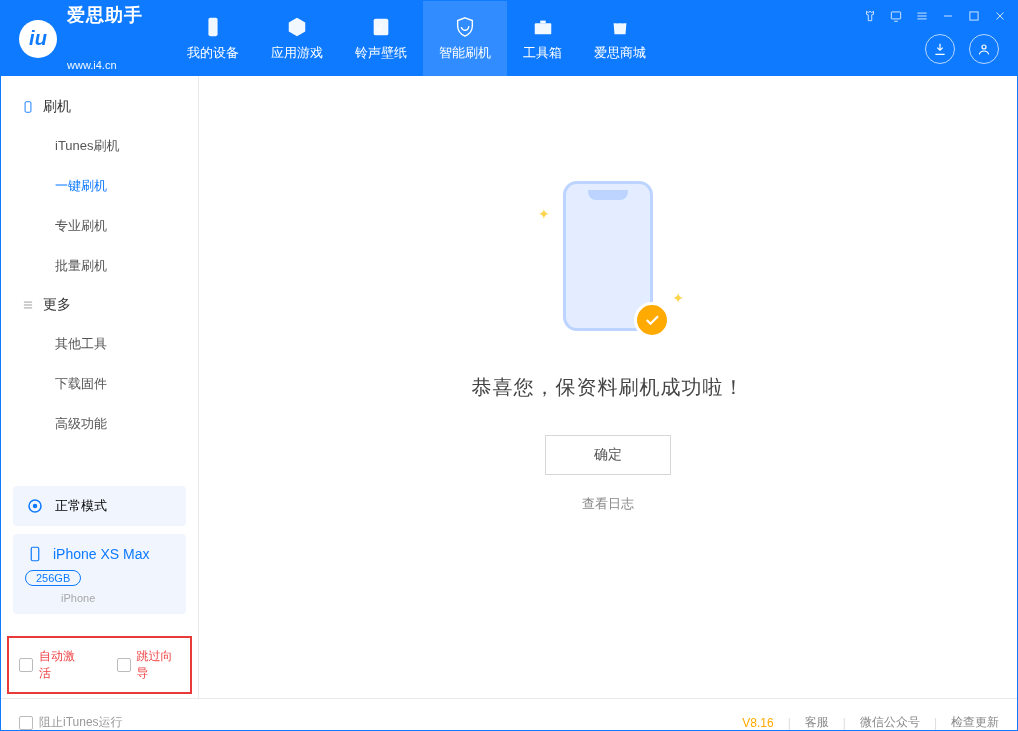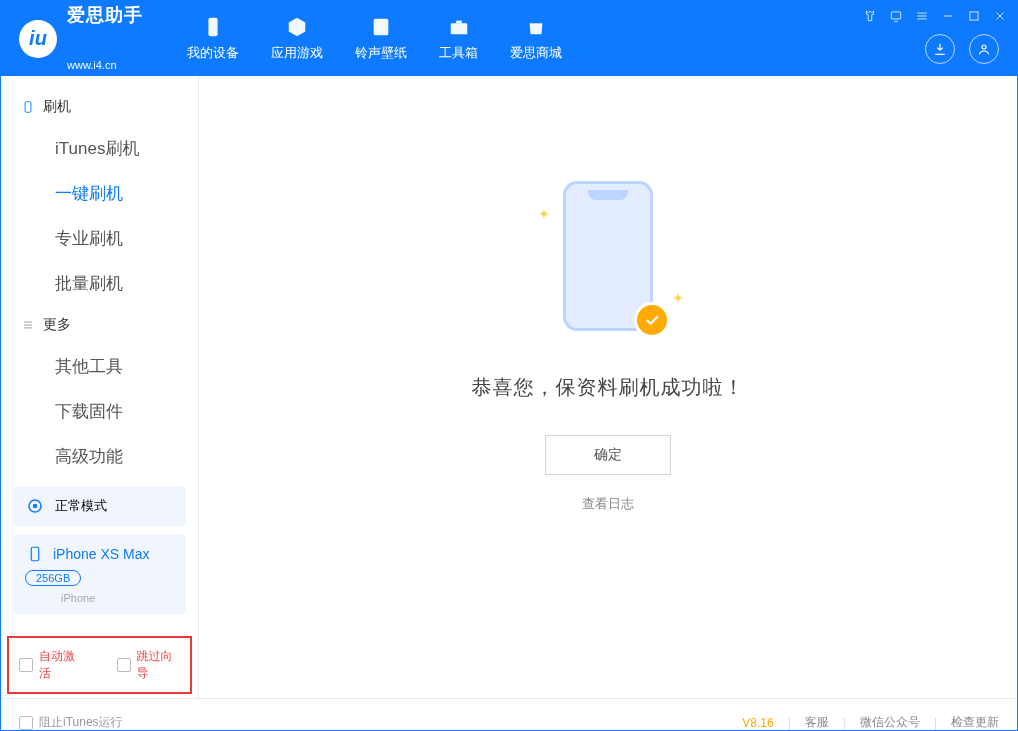--- a/index.html
+++ b/index.html
@@ -27,21 +27,21 @@
 .hr-icon { width: 30px; height: 30px; border: 1.5px solid rgba(255,255,255,.7); border-radius: 50%; display: flex; align-items: center; justify-content: center; cursor: pointer; }
 .hr-icon svg { width: 16px; height: 16px; stroke: #fff; fill: none; stroke-width: 1.8; }
 
 
 .body { display: flex; height: calc(100% - 75px - 32px); }
 .sidebar { width: 198px; border-right: 1px solid #eaeaea; display: flex; flex-direction: column; }
 .side-scroll { flex: 1; overflow: auto; padding-top: 12px; }
 .side-section { }
 .side-head { display: flex; align-items: center; gap: 8px; padding: 10px 20px; font-size: 14px; color: #333; font-weight: 500; }
 .side-head svg { width: 14px; height: 14px; }
-.side-sub { padding: 11px 20px 11px 54px; font-size: 17px; color: #555; cursor: pointer; }
+.side-sub { padding: 11px 20px 11px 54px; font-size: 13px; color: #555; cursor: pointer; }
 .side-sub.active { color: #0d7aff; }
 
 .device-cards { padding: 8px 12px; }
 .device-card { background: #f1f6fe; border-radius: 4px; padding: 10px 12px; margin-bottom: 8px; display: flex; align-items: center; gap: 10px; font-size: 13px; }
 .device-card .dc-icon { width: 20px; height: 20px; display:flex; align-items:center; justify-content:center; }
 .device-card .dc-icon svg { width: 18px; height: 18px; }
 .device-card.detail { flex-direction: column; align-items: flex-start; gap: 4px; }
 .dc-row { display: flex; align-items: center; gap: 8px; }
 .dc-name { color: #0d7aff; font-weight: 500; font-size: 14px; }
 .dc-capsule { display: inline-block; border: 1px solid #0d7aff; color: #0d7aff; font-size: 11px; border-radius: 10px; padding: 1px 10px; margin-top: 2px; }
@@ -102,20 +102,29 @@
       <span>应用游戏</span>
     </div>
     <div class="nav-item">
       <span class="nav-icon">
           <svg viewBox="0 0 24 24">
             <rect x="4" y="3" width="16" height="18" rx="2"></rect>
             <path d="M12 8v6a2 2 0 11-2-2" fill="none" stroke="#fff"></path>
           </svg>
         </span>
       <span>铃声壁纸</span>
+    </div>
+    <div class="nav-item active">
+      <span class="nav-icon">
+          <svg viewBox="0 0 24 24">
+            <path d="M12 2l8 3v6c0 5-3.5 9-8 11-4.5-2-8-6-8-11V5z" fill="none" stroke="#fff" stroke-width="1.5"></path>
+            <path d="M8 12a4 4 0 108-1" fill="none" stroke="#fff" stroke-width="1.5"></path>
+          </svg>
+        </span>
+      <span>智能刷机</span>
     </div>
     <div class="nav-item">
       <span class="nav-icon">
           <svg viewBox="0 0 24 24">
             <rect x="3" y="8" width="18" height="12" rx="1"></rect>
             <rect x="9" y="5" width="6" height="3"></rect>
           </svg>
         </span>
       <span>工具箱</span>
     </div>

